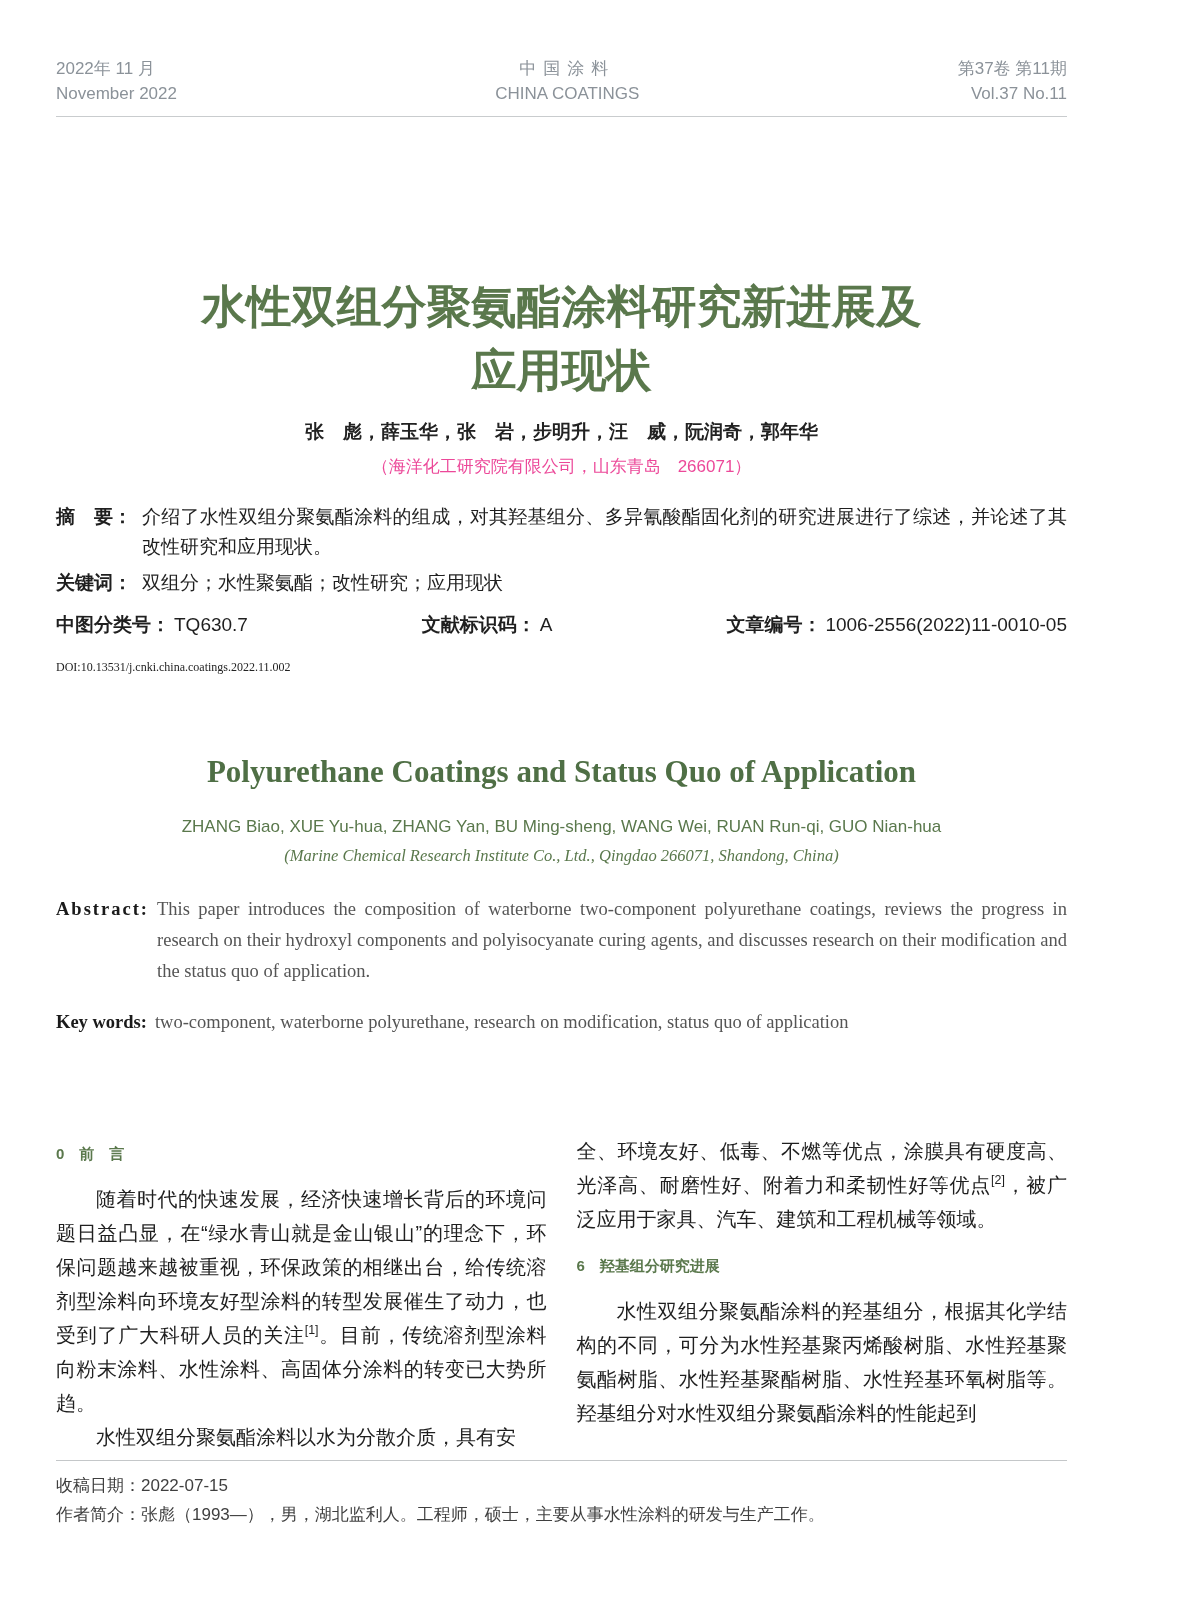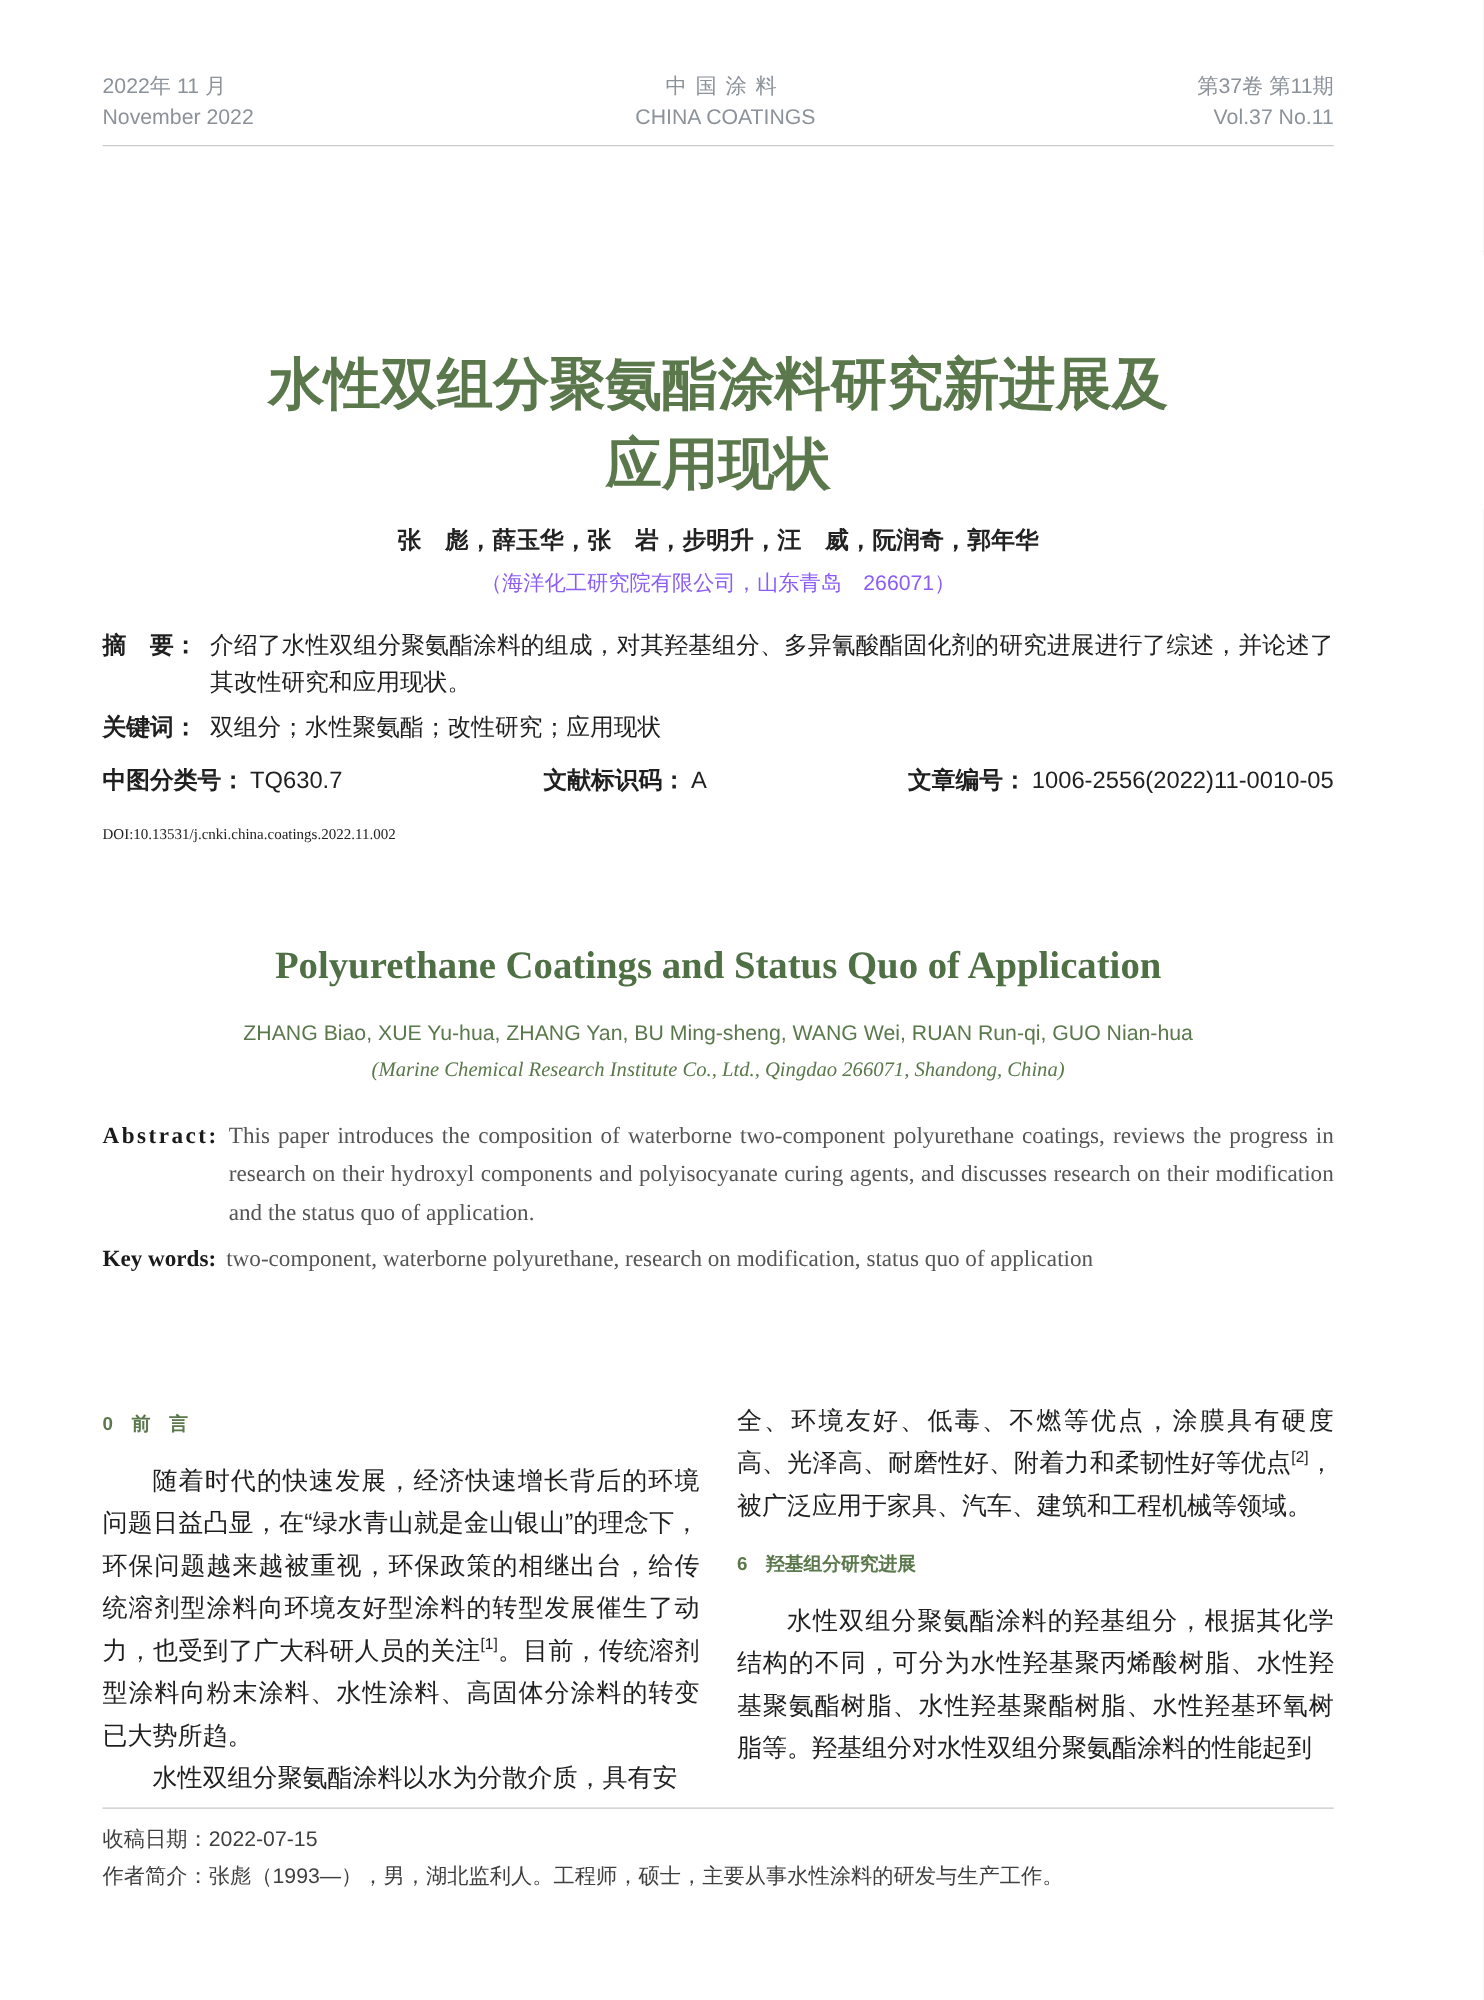--- a/index.html
+++ b/index.html
@@ -1,52 +1,52 @@
 <!DOCTYPE html>
 <html><head>
 <meta charset="utf-8">
 <style>
   html,body{margin:0;padding:0;background:#e8e8e8;}
   .page{
     width:1187px;height:1600px;margin:0 auto;background:#ffffff;
-    position:relative;box-sizing:border-box;padding:56px 120px 0 82px;
+    position:relative;box-sizing:border-box;padding:56px 120px 0 56px;
     font-family:"Liberation Sans",sans-serif;color:#1f1f1f;overflow:hidden;
   }
   
   .hdr{display:flex;justify-content:space-between;align-items:flex-end;
        color:#8b9299;font-size:17px;line-height:25px;
        border-bottom:1.5px solid #c9ccce;padding-bottom:10px;}
   .hdr-col.center{text-align:center;}
   .hdr-col.right{text-align:right;}
   .hdr .sp{letter-spacing:7px;}
   
   .title-zh{margin:158px 0 0 0;text-align:center;font-weight:bold;
             color:#5a784c;font-size:45px;line-height:64px;}
   .title-zh .tl{display:block;}
   .authors-zh{margin-top:16px;text-align:center;font-size:19px;font-weight:bold;color:#222;}
-  .affil-zh{margin-top:10px;text-align:center;font-size:17px;color:#8b5cf6;}
+  .affil-zh{margin-top:10px;text-align:center;font-size:17px;color:#ec4899;}
   
   .meta{margin-top:24px;font-size:19px;line-height:30px;}
   .meta-row{display:flex;margin-top:6px;}
   .meta .lbl{font-weight:bold;white-space:nowrap;margin-right:10px;}
   .meta .txt{flex:1;text-align:justify;}
   .meta-row.three{justify-content:space-between;margin-top:12px;}
   .meta-row.three .lbl{margin-right:4px;}
   .doi{margin-top:12px;font-family:"Liberation Serif",serif;font-size:12px;color:#222;}
   
   .title-en{margin:64px 0 0 0;text-align:center;font-weight:bold;
             font-family:"Liberation Serif",serif;color:#4f6f45;
             font-size:31px;line-height:51px;}
   .title-en span{display:block;}
   .authors-en{margin-top:20px;text-align:center;color:#5a784c;font-size:17px;}
   .affil-en{margin-top:9px;text-align:center;color:#5a784c;font-size:16.5px;
             font-style:italic;font-family:"Liberation Serif",serif;}
   
   .en-abs{margin-top:28px;font-family:"Liberation Serif",serif;font-size:18.5px;line-height:31px;}
-  .en-abs .row{display:flex;margin-top:6px;}
+  .en-abs .row{display:flex;margin-top:20px;}
   .en-abs .lbl-en{font-weight:bold;color:#1a1a1a;white-space:nowrap;margin-right:8px;}
   .en-abs .lbl-en.abs{letter-spacing:2px;}
   .en-abs .txt{flex:1;color:#555555;text-align:justify;}
   
   .columns{margin-top:96px;display:flex;gap:30px;font-size:20px;line-height:34px;}
   .col{flex:1;text-align:justify;}
   .col h3{margin:0 0 8px 0;font-size:15px;line-height:40px;color:#5a784c;font-weight:bold;}
   .col h3.mid{margin-top:10px;}
   .col p{margin:0;}
   .col p.ind{text-indent:2em;}

